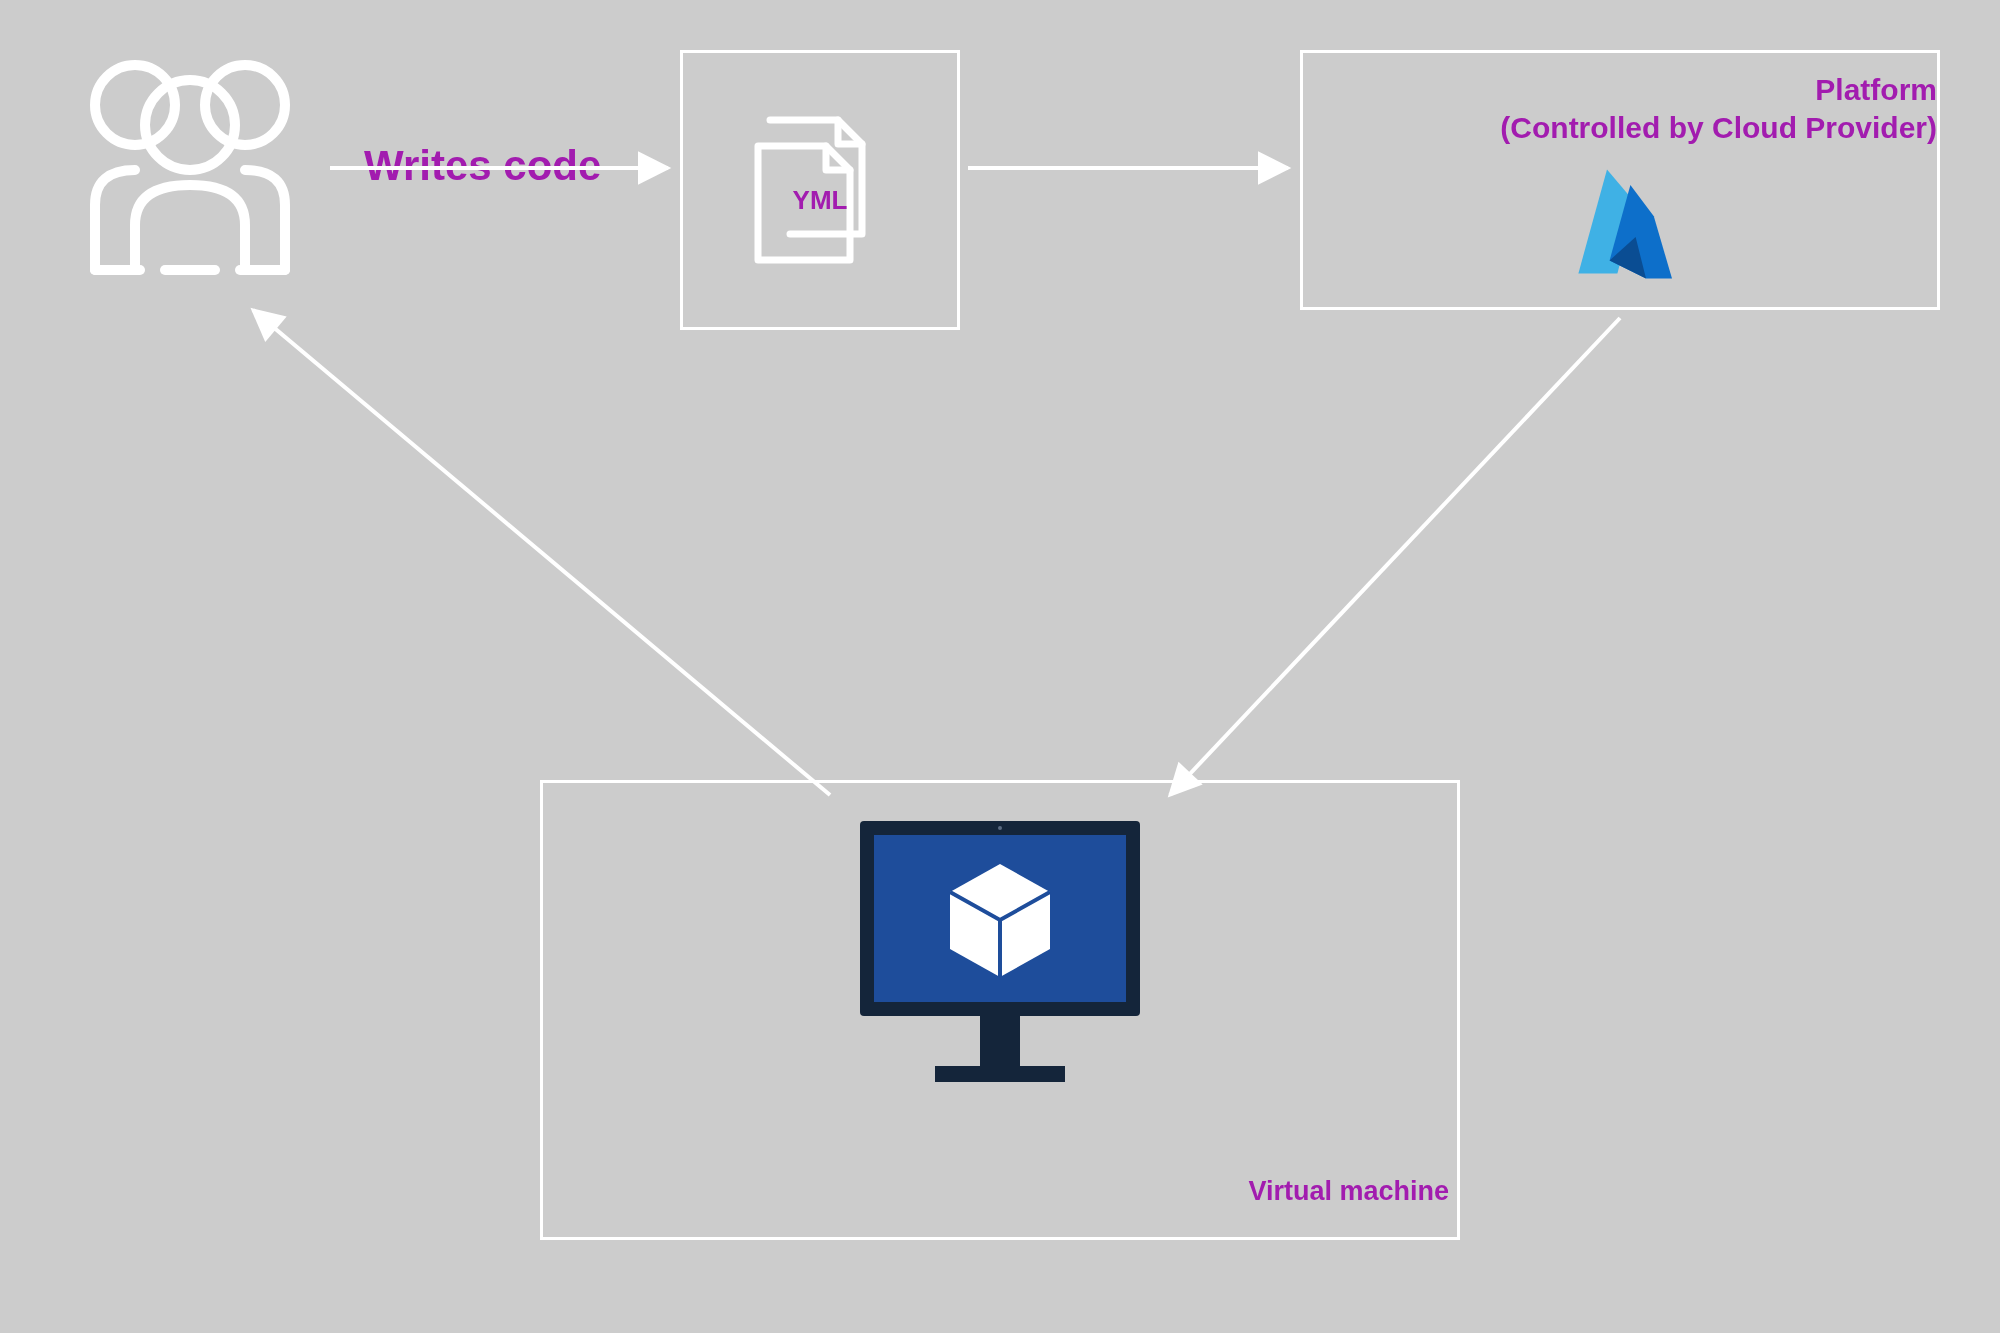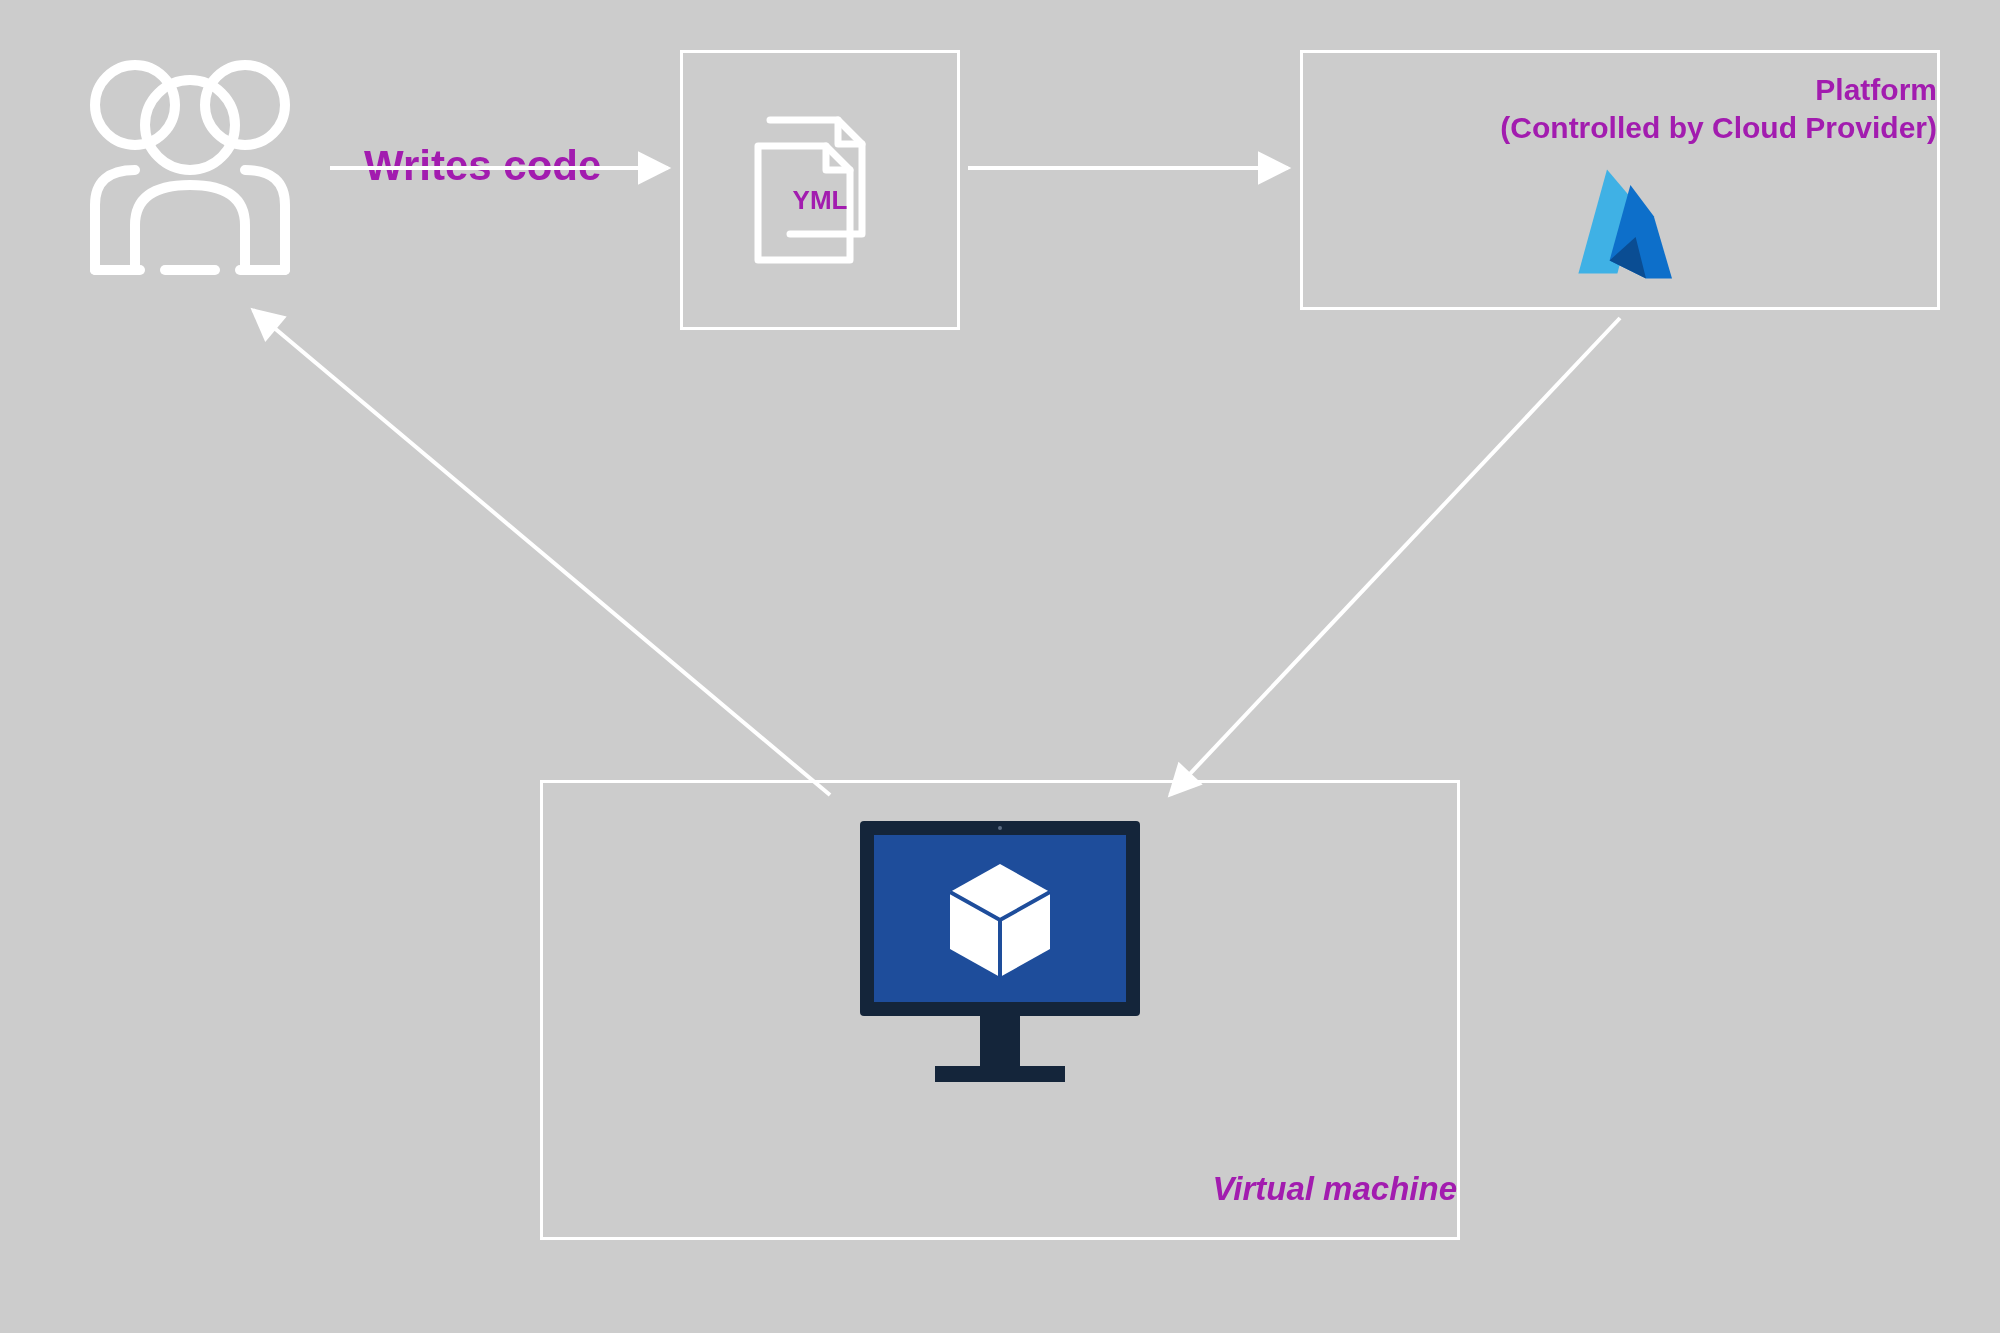--- a/index.html
+++ b/index.html
@@ -105,21 +105,21 @@
       <rect x="140" y="205" width="40" height="50" fill="#14253a"></rect>
 
       <rect x="95" y="255" width="130" height="16" fill="#14253a"></rect>
 
       <g transform="translate(160,108)">
         <polygon points="0,-55 50,-27 50,30 0,58 -50,30 -50,-27" fill="#ffffff"></polygon>
         <polyline points="-50,-27 0,1 50,-27" fill="none" stroke="#1e4d9b" stroke-width="4"></polyline>
         <line x1="0" y1="1" x2="0" y2="58" stroke="#1e4d9b" stroke-width="4"></line>
       </g>
     </svg>
-    <div class="label" style="position:absolute; left:0; right:0; bottom:28px; font-size:33px;font-style:italic;">
+    <div class="label" style="position:absolute; left:0; right:8px; bottom:28px; font-size:27px;">
       <span>Virtual machine</span><br>
     </div>
   </div>
 
   <div class="label" style="position:absolute; left:364px; top:140px; font-size:42px; font-weight:700;">Writes code</div>
 
   <svg class="overlay" viewBox="0 0 2000 1333">
     <defs>
       <marker id="arrow" viewBox="0 0 12 12" refX="10" refY="6" markerWidth="10" markerHeight="10" orient="auto-start-reverse">
         <path d="M1 1 L11 6 L1 11 Z" fill="#ffffff"></path>

